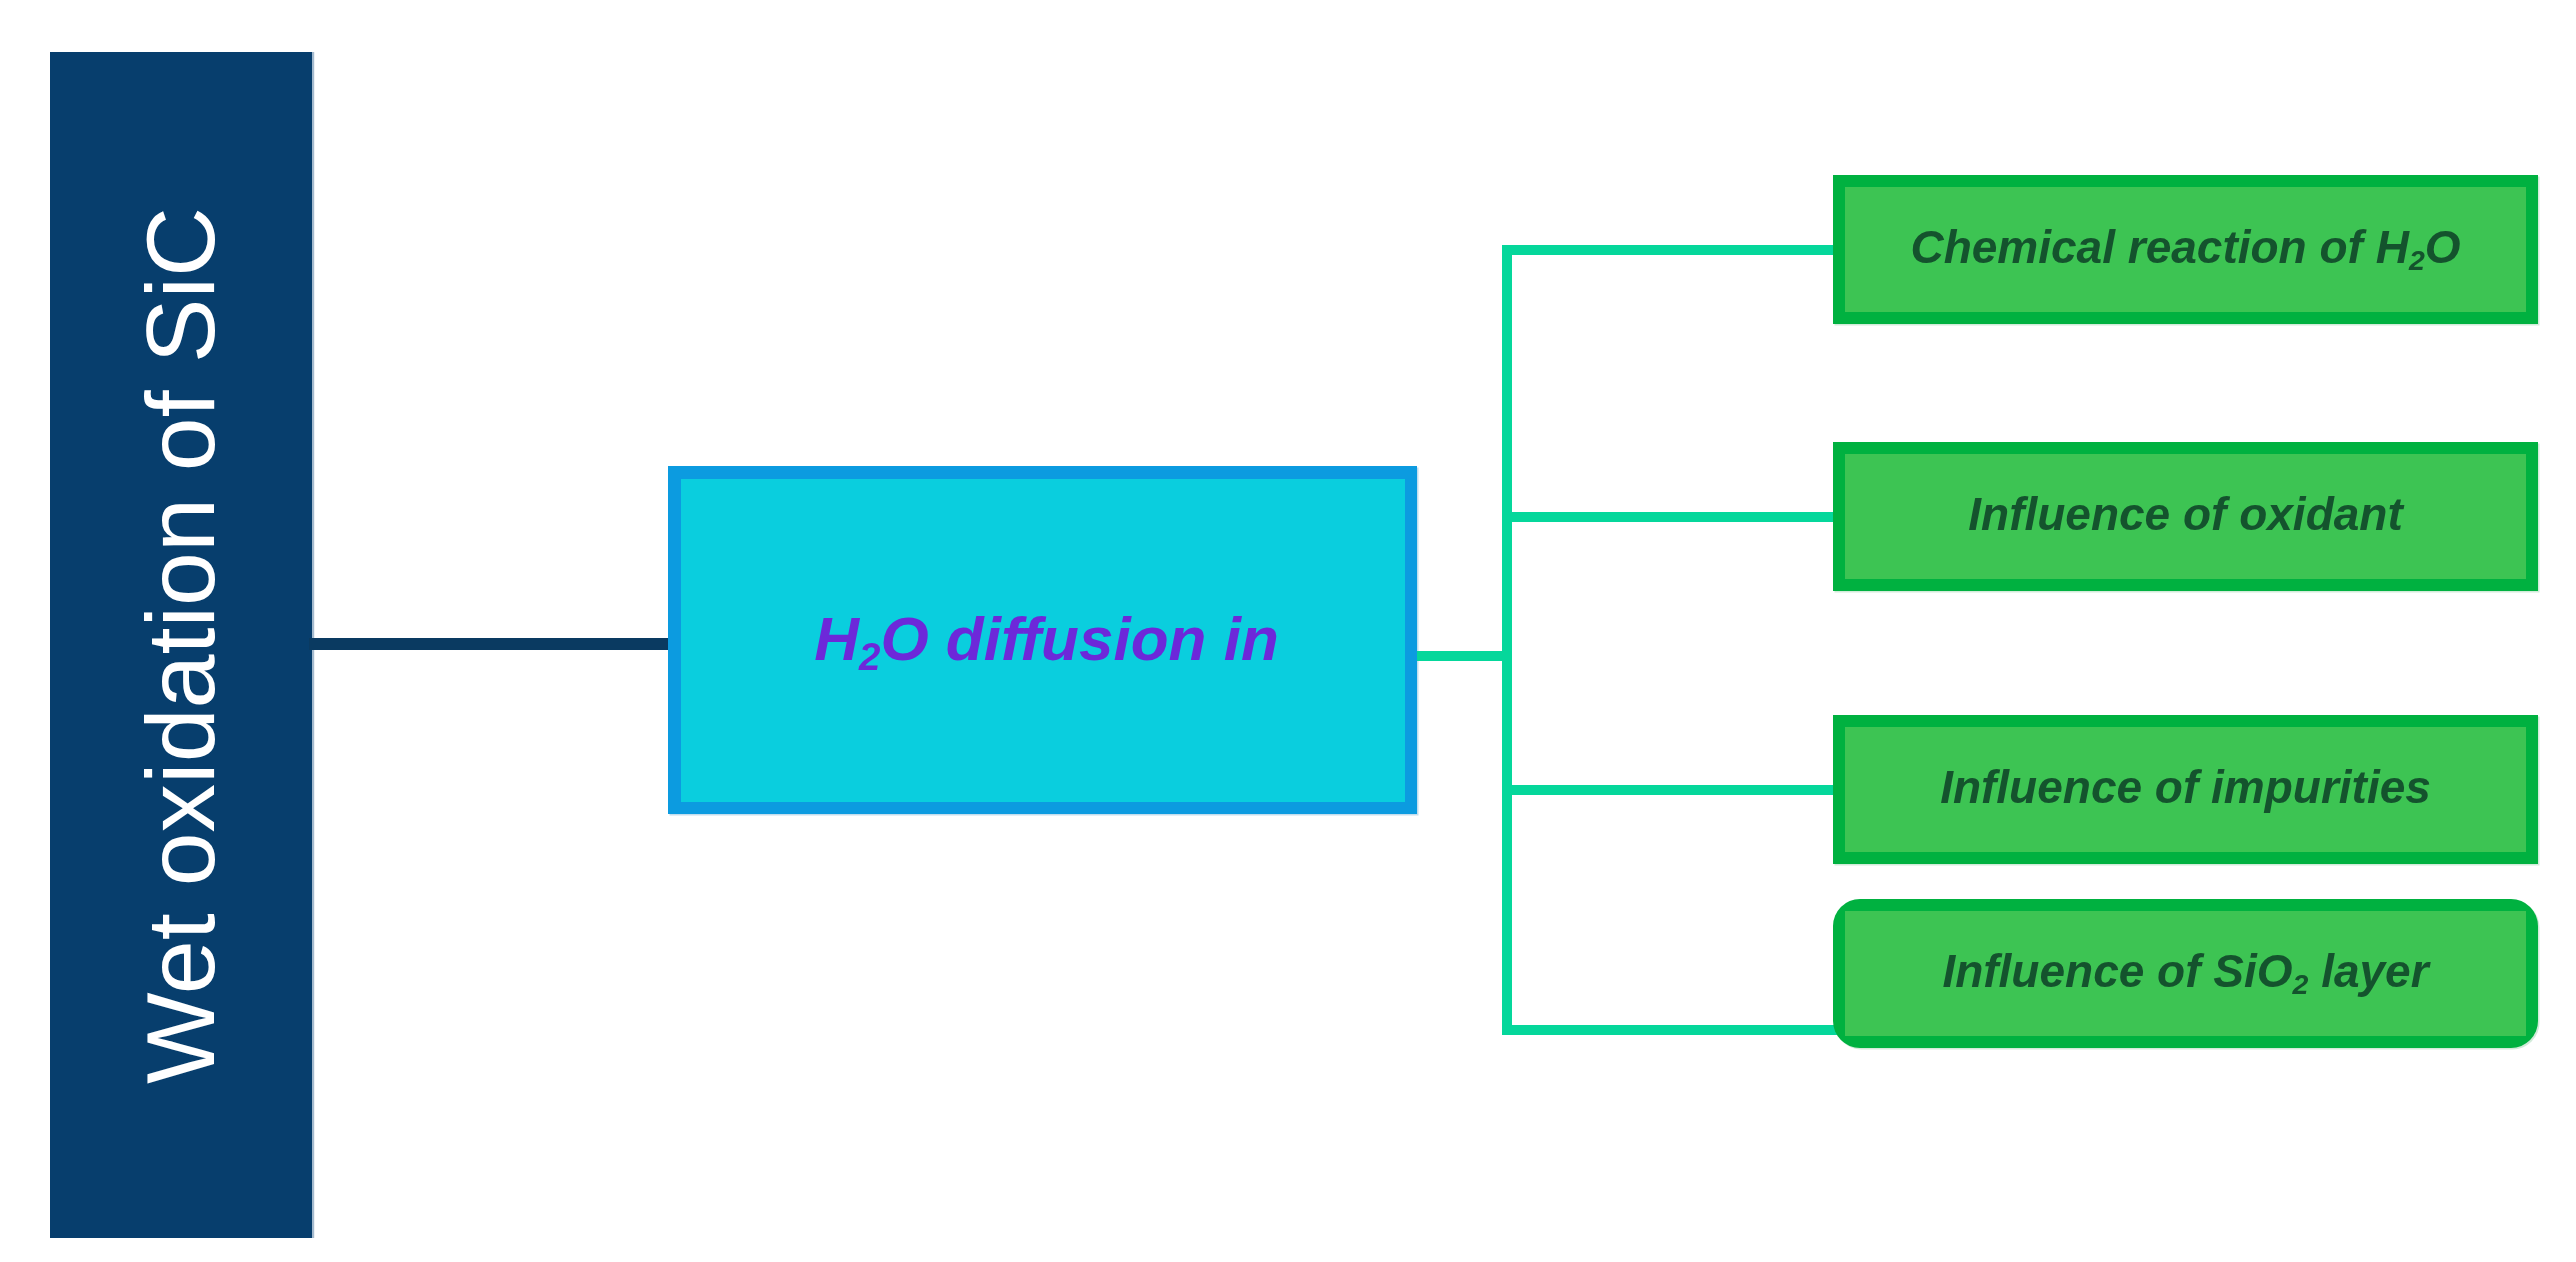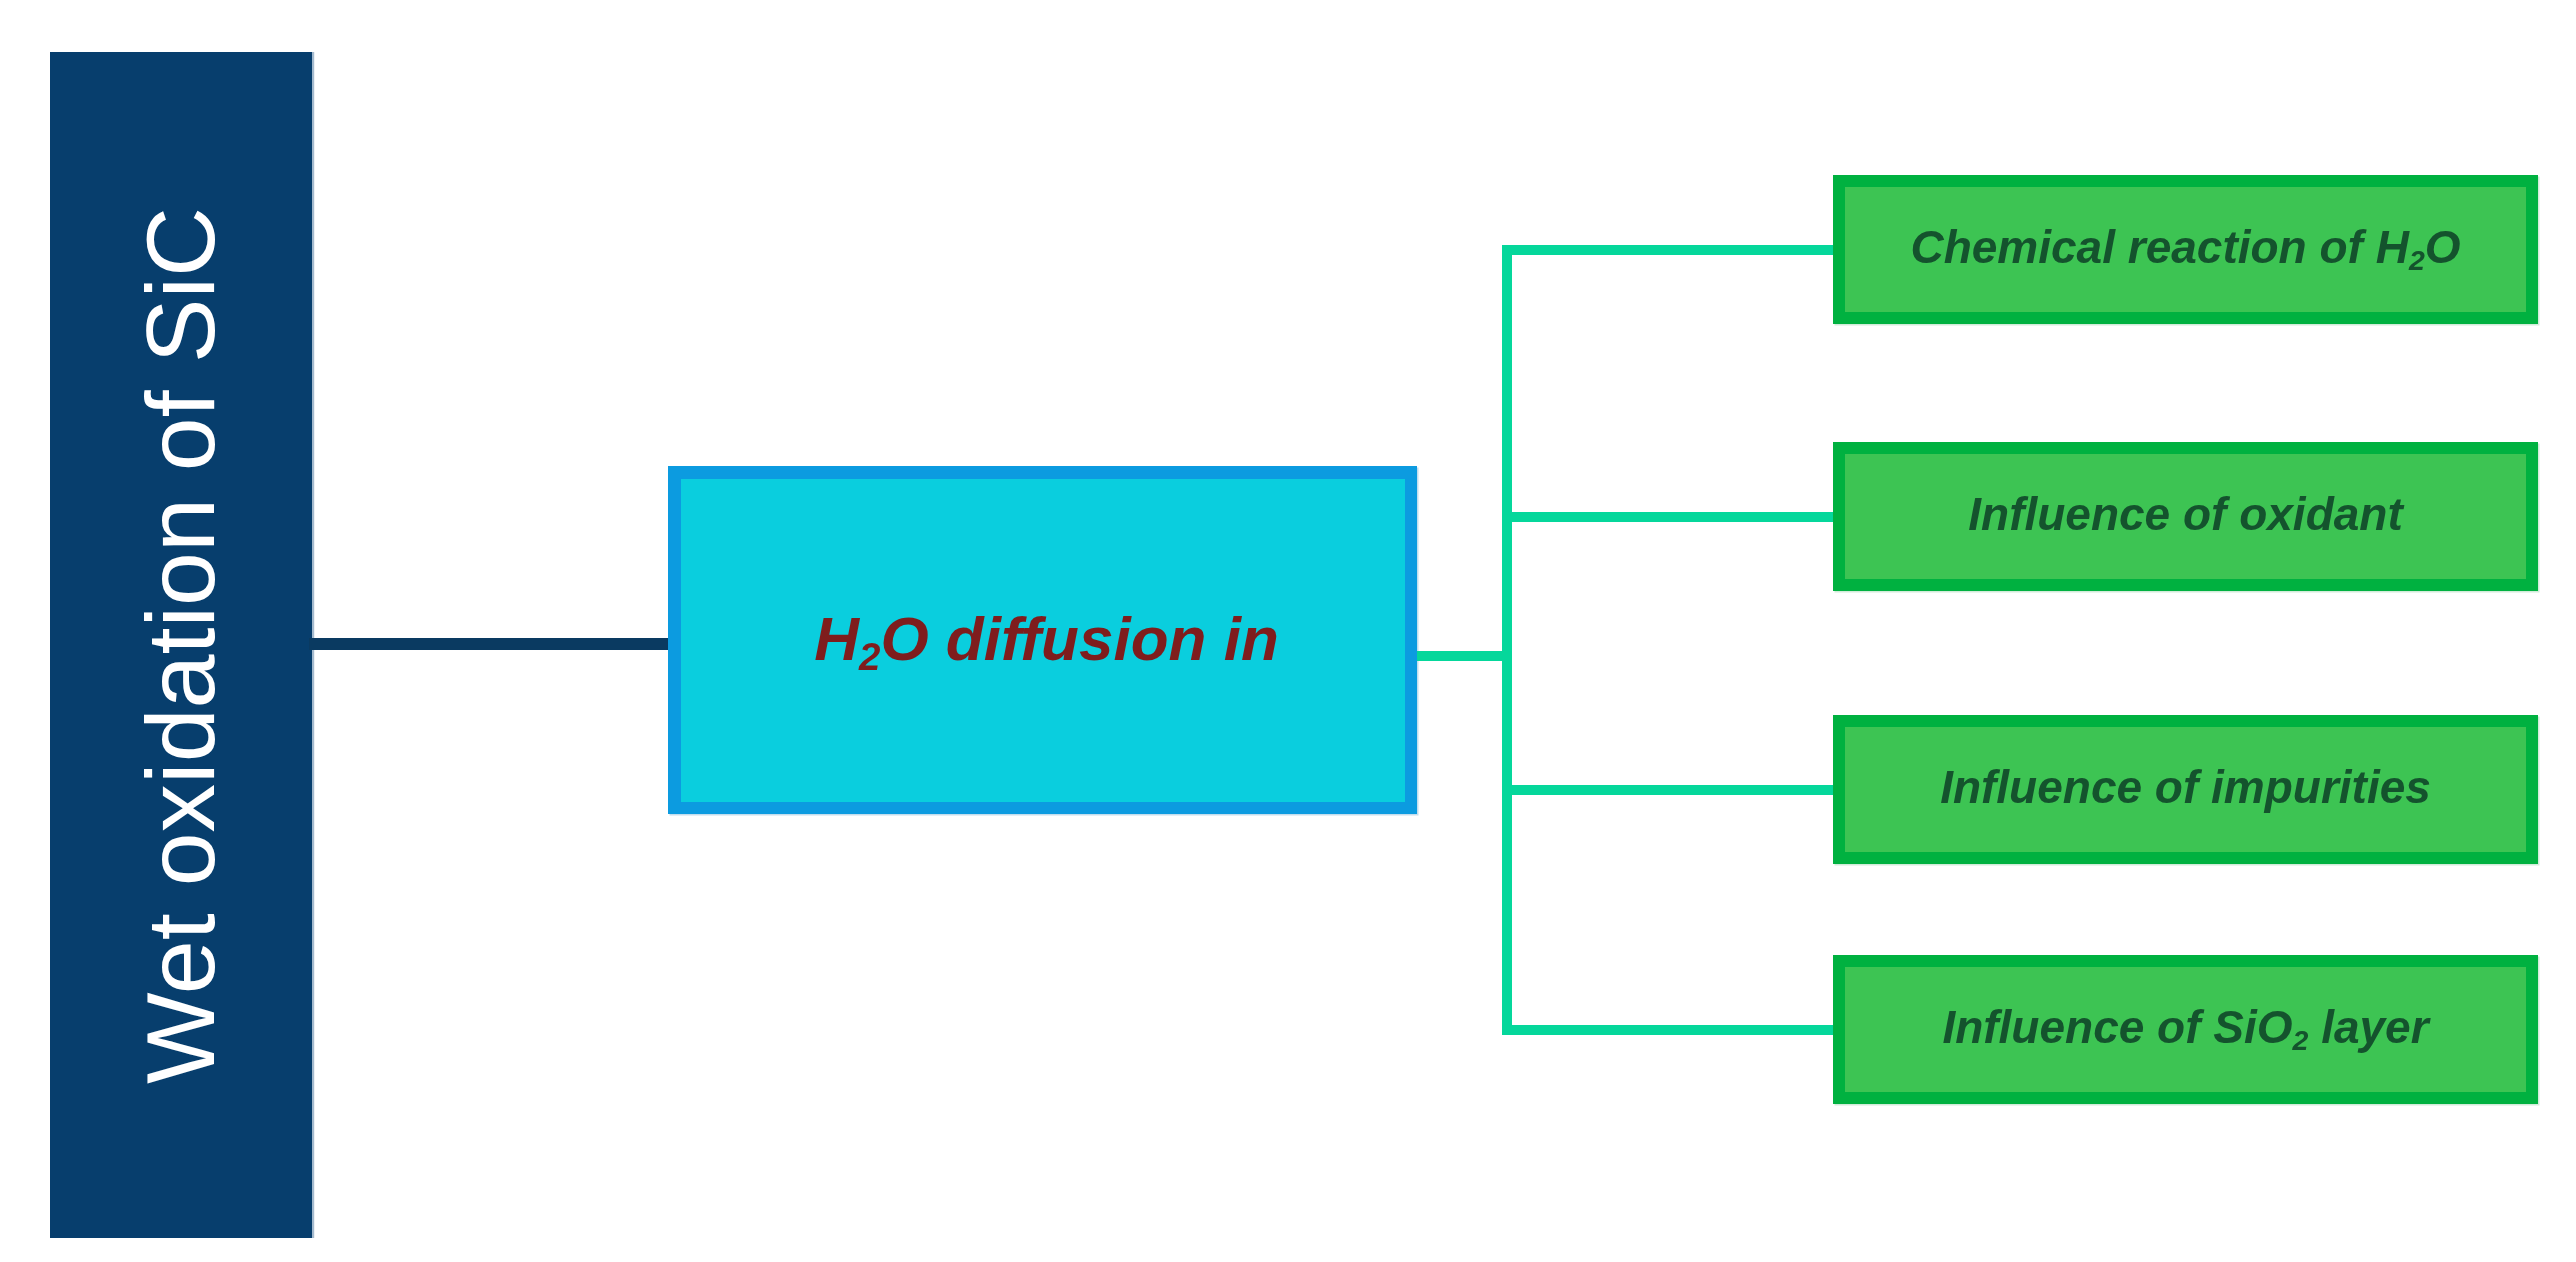--- a/index.html
+++ b/index.html
@@ -67,21 +67,21 @@
   .center-node-inner {
     width: 100%;
     height: 100%;
     background: #0ACEDE;
     display: flex;
     flex-direction: column;
     align-items: center;
     justify-content: center;
   }
   .center-line {
-    color: #7f1d1d;
+    color: #6d28d9;
     font-family: "Liberation Sans", sans-serif;
     font-style: italic;
     font-weight: bold;
     font-size: 62px;
     line-height: 1.35;
     white-space: nowrap;
     text-align: center;
     margin-left: 8px;
   }
   .center-line sub {
@@ -125,21 +125,21 @@
     width: 705px;
     height: 149px;
     background: #00B140;
     box-sizing: border-box;
     padding: 11.8px;
     box-shadow: 1.5px 1.5px 0 rgba(140,205,160,0.40);
   }
   .leaf.l0 { top: 175px;  }
   .leaf.l1 { top: 442px;  }
   .leaf.l2 { top: 715px;  }
-  .leaf.l3 { top: 955px; }
+  .leaf.l3 { top: 899px; border-radius: 27px; }
 
   .leaf-inner {
     width: 100%;
     height: 100%;
     background: #3DC453;
     display: flex;
     align-items: center;
     justify-content: center;
   }
   .leaf-label {

